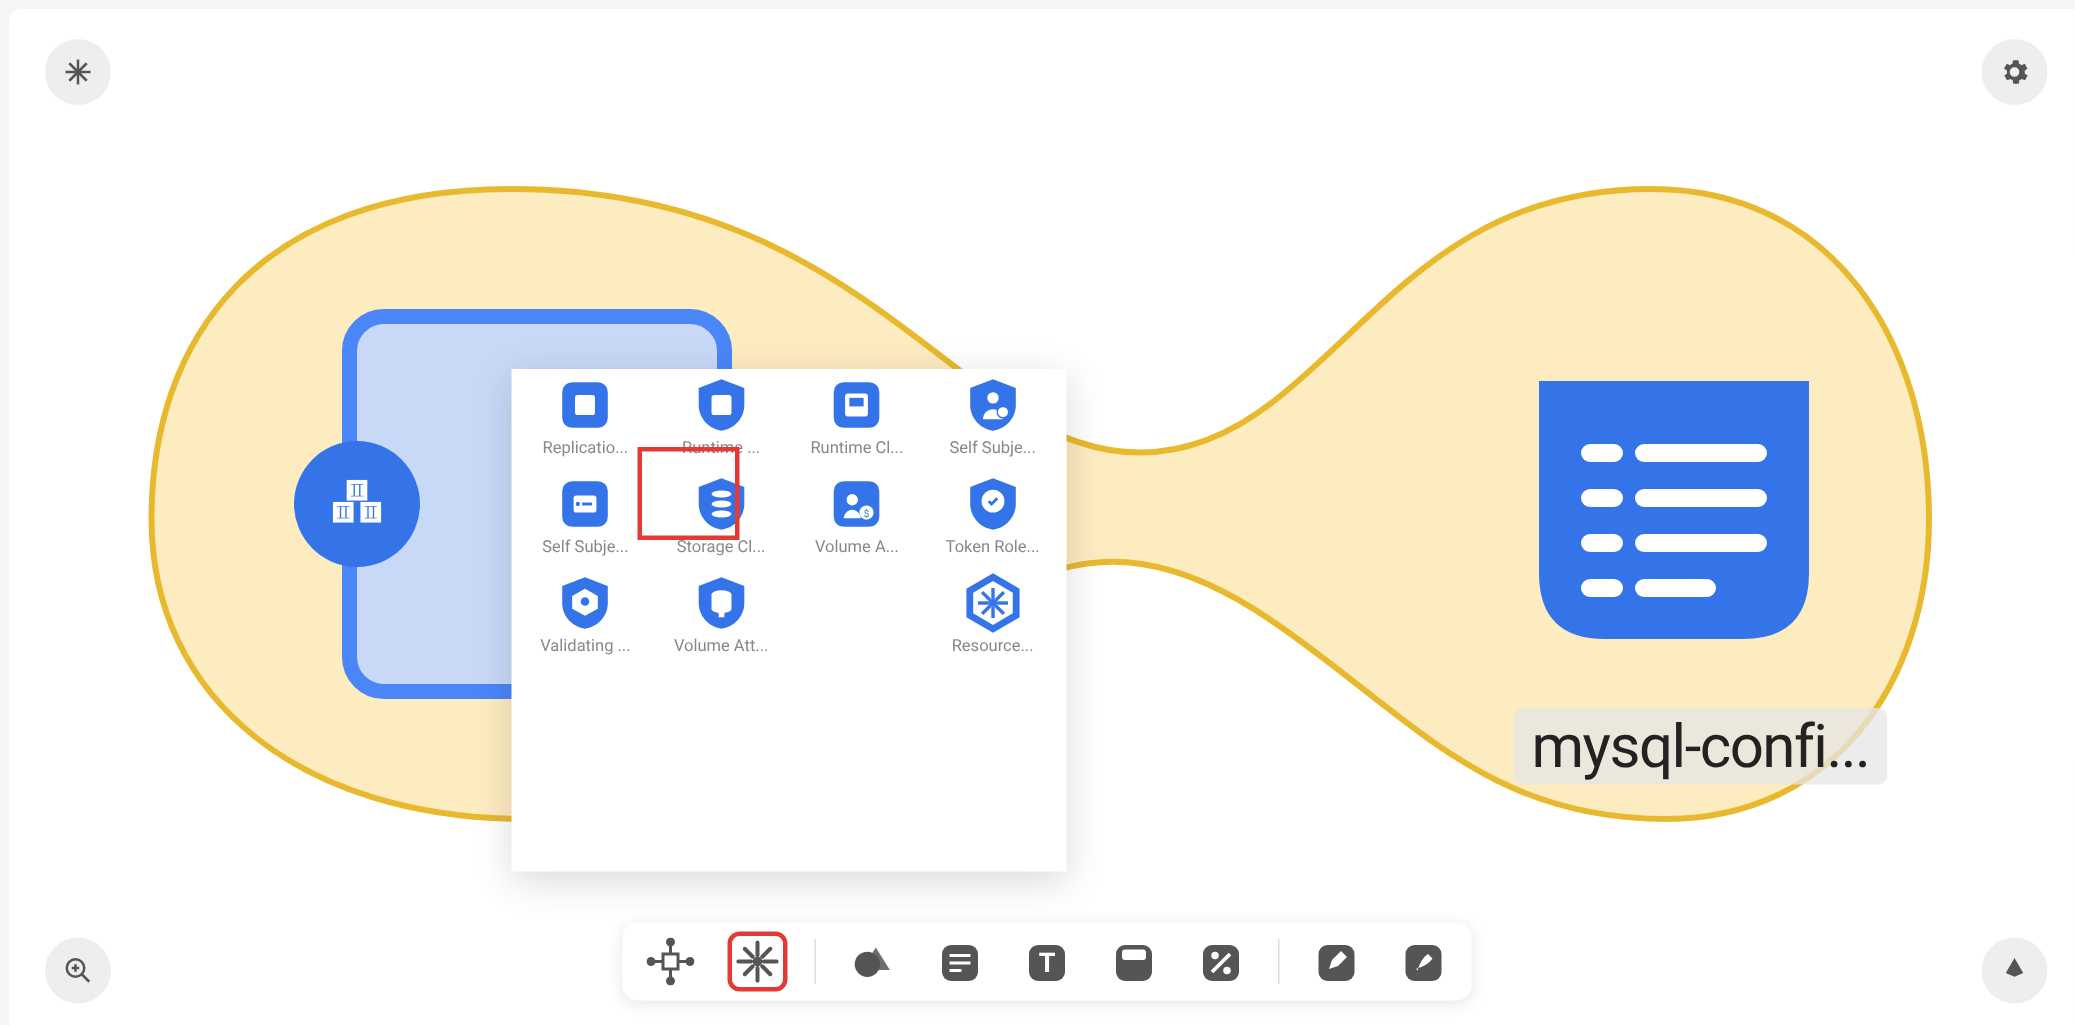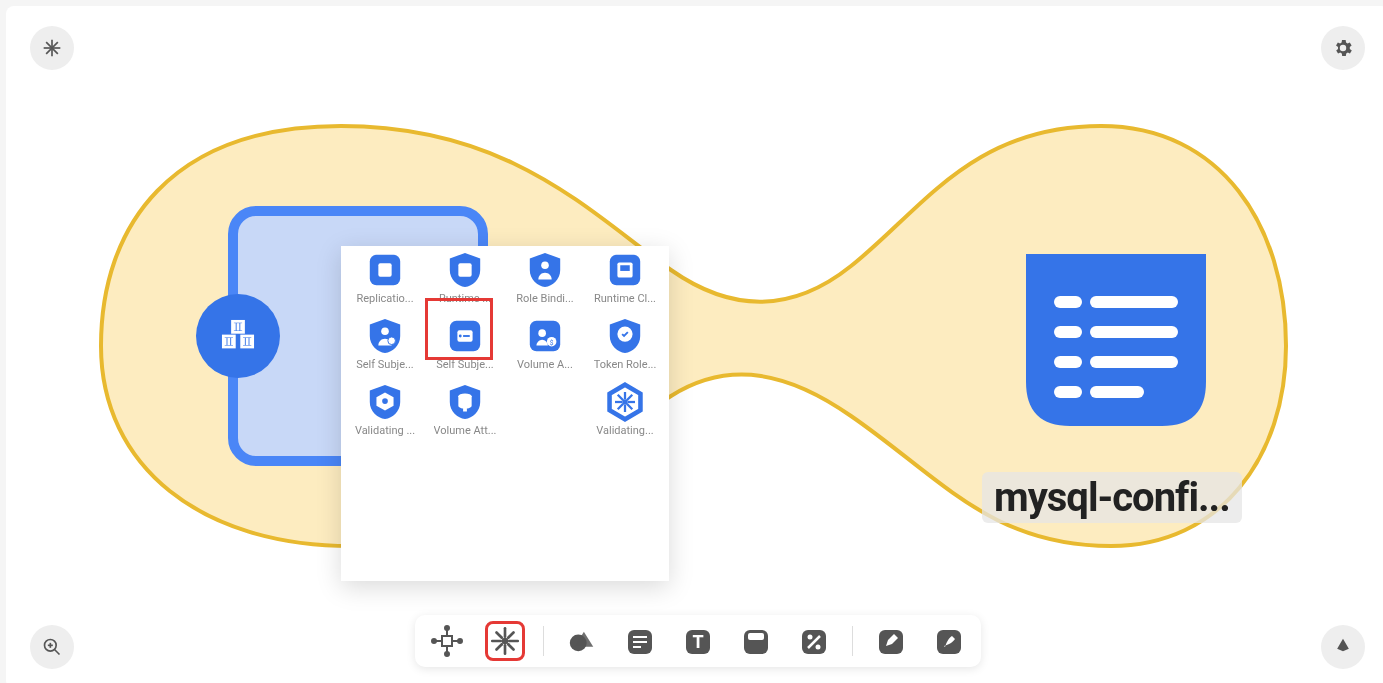--- a/index.html
+++ b/index.html
@@ -20,21 +20,21 @@
 .node-left { position: absolute; left: 222px; top: 200px; width: 260px; height: 260px; border-radius: 28px; background: #c8d8f7; border: 10px solid #4a86f7; }
 .circle-badge { position: absolute; left: -42px; top: 50%; transform: translateY(-50%); width: 84px; height: 84px; border-radius: 50%; background: #3574e8; display:flex; align-items:center; justify-content:center; }
 
 
 .node-right { position: absolute; left: 1020px; top: 248px; width: 180px; height: 172px; }
 
 
 .node-label { position: absolute; background: rgba(230,230,230,0.75); border-radius: 6px; font-size: 40px; letter-spacing: -1px; color: #222; padding: 2px 12px; }
 
 
-.palette { position: absolute; left: 335px; top: 240px; width: 328px; height: 335px; background: #fff; box-shadow: 0 6px 24px rgba(0,0,0,0.15); overflow: hidden; }
+.palette { position: absolute; left: 335px; top: 240px; width: 370px; height: 335px; background: #fff; box-shadow: 0 6px 24px rgba(0,0,0,0.15); overflow: hidden; }
 .palette-grid { display: grid; grid-template-columns: repeat(4, 1fr); gap: 0; padding: 4px; }
 .palette-item { display: flex; flex-direction: column; align-items: center; justify-content: flex-start; height: 66px; cursor: pointer; }
 .palette-item .icon-box { width: 40px; height: 40px; border-radius: 7px; display:flex; align-items:center; justify-content:center; margin-bottom: 2px; }
 .palette-item .label { font-size: 11px; color: #888; max-width: 68px; overflow: hidden; text-overflow: ellipsis; white-space: nowrap; text-align:center; }
 .shield { width: 38px; height: 38px; }
 .hex { width: 44px; height: 44px; }
 .select-box { border: 3px solid #e53935; position:absolute; pointer-events:none; }
 
 
 .toolbar { position: absolute; bottom: 22px; left: 50%; transform: translateX(-50%); background: #fff; border-radius: 10px; box-shadow: 0 2px 10px rgba(0,0,0,0.1); display: flex; align-items: center; padding: 6px 12px; gap: 18px; }
@@ -117,51 +117,41 @@
       <line x1="34" y1="48" x2="50" y2="48"></line>
         <line x1="70" y1="48" x2="146" y2="48"></line>
       <line x1="34" y1="78" x2="50" y2="78"></line>
         <line x1="70" y1="78" x2="146" y2="78"></line>
       <line x1="34" y1="108" x2="50" y2="108"></line>
         <line x1="70" y1="108" x2="146" y2="108"></line>
       <line x1="34" y1="138" x2="50" y2="138"></line>
         <line x1="70" y1="138" x2="112" y2="138"></line>
     </g>
   </svg>
-  <div class="node-label" style="left:976px; top:466px;font-weight:bold;">mysql-confi...</div>
+  <div class="node-label" style="left:1003px; top:466px;">mysql-confi...</div>
 
   <div class="palette">
     <div class="palette-grid" id="palette-grid">
         <div class="palette-item">
           <div class="icon-box">
             <svg class="shield" viewBox="0 0 40 40">
               <rect x="4" y="4" width="32" height="32" rx="7" fill="#3574e8"></rect>
               <rect x="13" y="13" width="14" height="14" rx="2" fill="#fff"></rect>
             </svg>
           </div>
           <div class="label">Replicatio...</div>
         </div>
         <div class="palette-item">
           <div class="icon-box">
             <svg class="shield" viewBox="0 0 40 40">
               <path d="M20 2 L36 8 V20 C36 30 28 37 20 38 C12 37 4 30 4 20 V8 Z" fill="#3574e8"></path>
               <rect x="13" y="13" width="14" height="14" rx="2" fill="#fff"></rect>
             </svg>
           </div>
           <div class="label">Runtime ...</div>
-        </div>
-        <div class="palette-item">
-          <div class="icon-box">
-            <svg class="shield" viewBox="0 0 40 40">
-              <path d="M20 2 L36 8 V20 C36 30 28 37 20 38 C12 37 4 30 4 20 V8 Z" fill="#3574e8"></path>
-              <circle cx="20" cy="15" r="4" fill="#fff"></circle>
-              <path fill="#fff" d="M13 30c0-4 3-7 7-7s7 3 7 7z"></path>
-            </svg>
-          </div>
-          <div class="label">Role Bindi...</div>
         </div>
         <div class="palette-item">
           <div class="icon-box">
             <svg class="shield" viewBox="0 0 40 40">
               <rect x="4" y="4" width="32" height="32" rx="7" fill="#3574e8"></rect>
               <rect x="12" y="12" width="16" height="16" rx="2" fill="#fff"></rect>
               <rect x="15" y="15" width="10" height="6" fill="#3574e8"></rect>
             </svg>
           </div>
           <div class="label">Runtime Cl...</div>
@@ -180,20 +170,31 @@
         <div class="palette-item">
           <div class="icon-box">
             <svg class="shield" viewBox="0 0 40 40">
               <rect x="4" y="4" width="32" height="32" rx="7" fill="#3574e8"></rect>
               <rect x="12" y="14" width="16" height="12" rx="2" fill="#fff"></rect>
               <circle cx="15" cy="20" r="1.5" fill="#3574e8"></circle>
               <line x1="18" y1="20" x2="25" y2="20" stroke="#3574e8" stroke-width="2"></line>
             </svg>
           </div>
           <div class="label">Self Subje...</div>
+        </div>
+        <div class="palette-item">
+          <div class="icon-box">
+            <svg class="shield" viewBox="0 0 40 40">
+              <path d="M20 2 L36 8 V20 C36 30 28 37 20 38 C12 37 4 30 4 20 V8 Z" fill="#3574e8"></path>
+              <ellipse cx="20" cy="13" rx="7" ry="2.5" fill="#fff"></ellipse>
+              <ellipse cx="20" cy="20" rx="7" ry="2.5" fill="#fff"></ellipse>
+              <ellipse cx="20" cy="27" rx="7" ry="2.5" fill="#fff"></ellipse>
+            </svg>
+          </div>
+          <div class="label">Storage Cl...</div>
         </div>
         <div class="palette-item">
           <div class="icon-box">
             <svg class="shield" viewBox="0 0 40 40">
               <rect x="4" y="4" width="32" height="32" rx="7" fill="#3574e8"></rect>
               <circle cx="17" cy="17" r="4" fill="#fff"></circle>
               <path fill="#fff" d="M11 30c0-3 3-6 6-6s6 3 6 6z"></path>
               <circle cx="27" cy="26" r="5" fill="#fff"></circle>
               <text x="27" y="29" text-anchor="middle" font-size="7" fill="#3574e8">$</text>
             </svg>
@@ -244,21 +245,21 @@
                   <line x1="-3" y1="0" x2="-11" y2="0"></line>
                   <line x1="3" y1="0" x2="11" y2="0"></line>
                   <line x1="2" y1="-2" x2="8" y2="-8"></line>
                   <line x1="-2" y1="2" x2="-8" y2="8"></line>
                   <line x1="2" y1="2" x2="8" y2="8"></line>
                   <line x1="-2" y1="-2" x2="-8" y2="-8"></line>
                 </g>
               </g>
             </svg>
           </div>
-          <div class="label">Validating...</div>
+          <div class="label">Resource...</div>
         </div>
       </div>
     <div class="select-box" id="palette-select" style="left:84px; top:52px; width:68px; height:62px;"></div>
   </div>
 
   <div class="toolbar" id="toolbar">
       <div class="toolbar-btn">
         <svg width="32" height="32" viewBox="0 0 32 32">
           <g stroke="#555" stroke-width="2" fill="none">
             <rect x="11" y="11" width="10" height="10"></rect>

